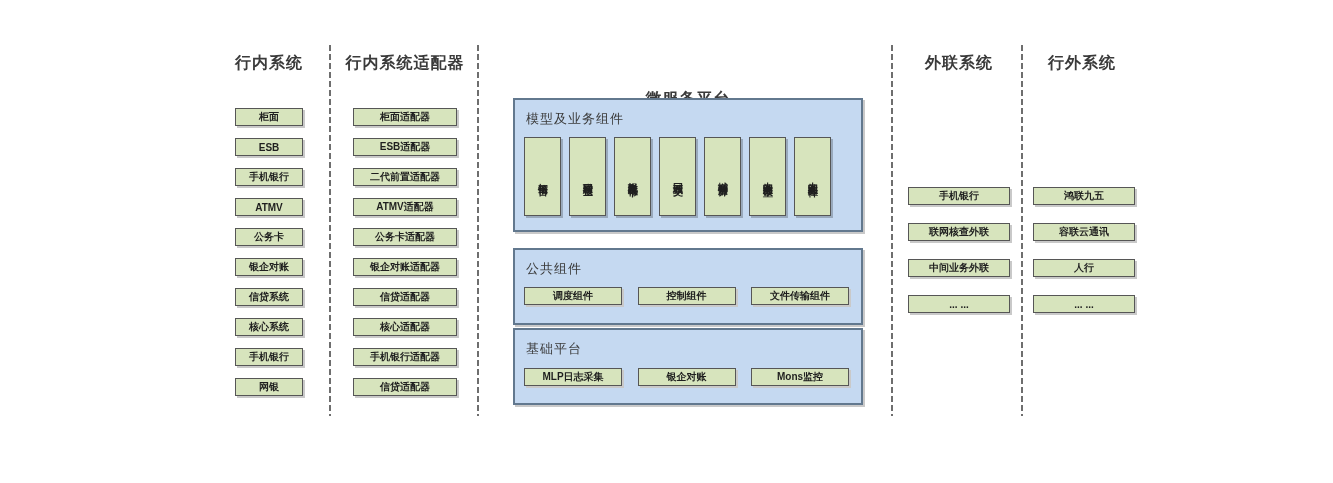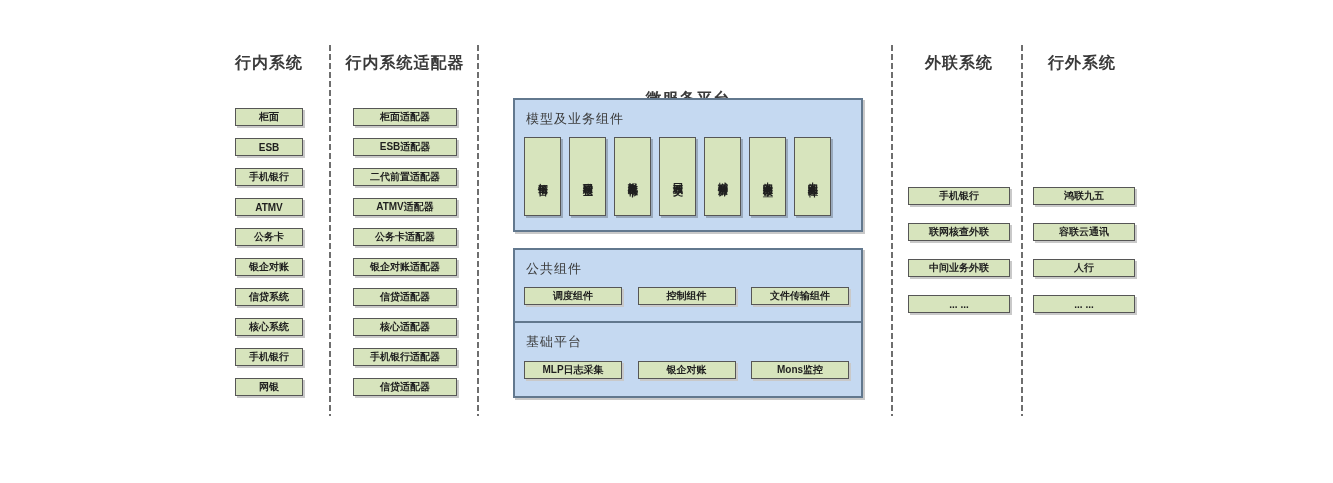--- a/index.html
+++ b/index.html
@@ -139,21 +139,21 @@
     <div class="hrow" style="top:37px;">
 
         <div class="gbox">调度组件</div>
 
         <div class="gbox">控制组件</div>
 
         <div class="gbox">文件传输组件</div>
       </div>
   </div>
 
-  <div class="bluebox" style="top:321px;height:77px;">
+  <div class="bluebox" style="top:328px;height:77px;">
     <div class="blue-label">基础平台</div>
     <div class="hrow" style="top:38px;">
 
         <div class="gbox">MLP日志采集</div>
 
         <div class="gbox">银企对账</div>
 
         <div class="gbox">Mons监控</div>
       </div>
   </div>

